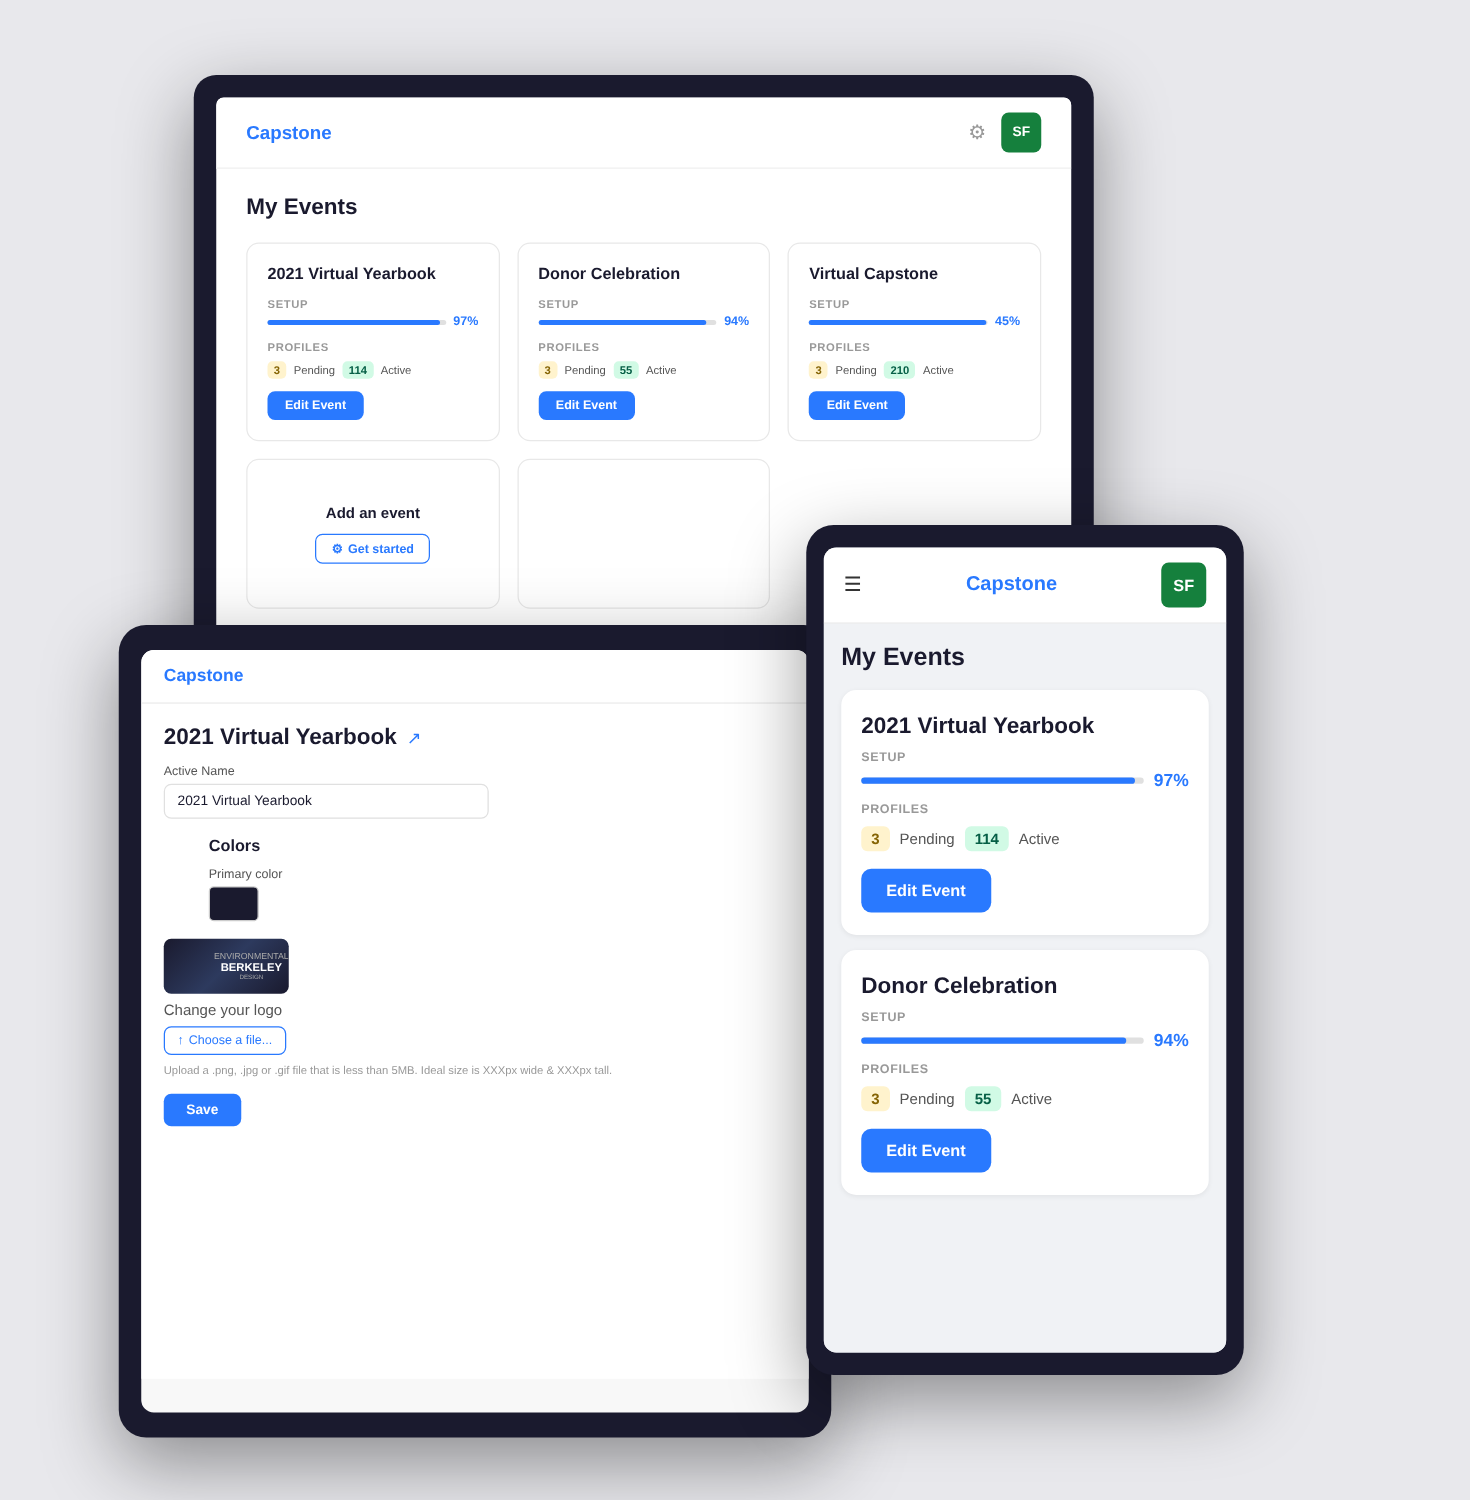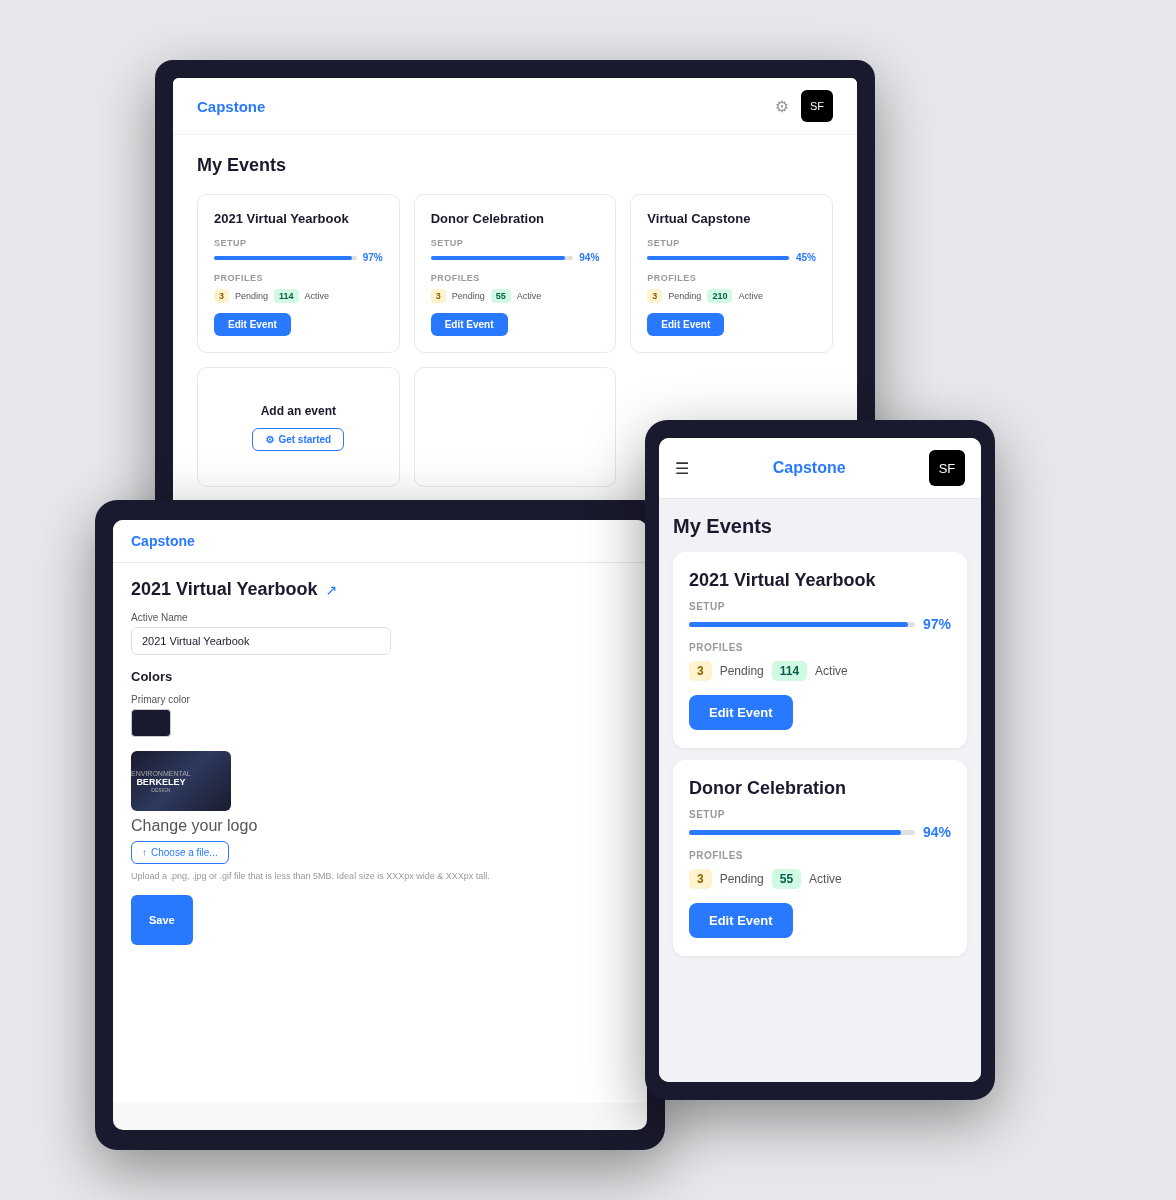--- a/index.html
+++ b/index.html
@@ -81,25 +81,25 @@
       align-items: center;
       gap: 12px;
     }
     .gear-icon {
       color: #999;
       font-size: 16px;
     }
     .avatar-badge {
       width: 32px;
       height: 32px;
-      background: #000000;
+      background: #15803d;
       border-radius: 6px;
       color: #fff;
       font-size: 11px;
-      font-weight: 400;
+      font-weight: 700;
       display: flex;
       align-items: center;
       justify-content: center;
     }
 
     
     .laptop-app-header {
       display: flex;
       align-items: center;
       justify-content: space-between;
@@ -310,39 +310,40 @@
       border: 1px solid #e0e0e0;
       border-radius: 6px;
       padding: 7px 10px;
       font-size: 11px;
       color: #1a1a2e;
       background: #fff;
       margin-bottom: 14px;
     }
     .colors-section {
       margin-bottom: 14px;
+      margin-left: 36px;
     }
     .color-swatch {
       width: 40px;
       height: 28px;
       background: #1a1a2e;
       border-radius: 4px;
       border: 1px solid #ccc;
     }
     .logo-section {
       margin-bottom: 10px;
     }
     .logo-image {
       width: 100px;
-      height: 60px;
+      height: 44px;
       background: linear-gradient(135deg, #1a1a2e 0%, #2d3a5e 50%, #1a1a2e 100%);
       border-radius: 6px;
       display: flex;
       align-items: center;
-      justify-content: flex-start;
+      justify-content: flex-end;
       overflow: hidden;
       margin-bottom: 6px;
     }
     .logo-image-inner {
       text-align: center;
     }
     .logo-img-text {
       font-size: 7px;
       color: #aaa;
       display: block;
@@ -352,21 +353,21 @@
       font-weight: 800;
       color: #fff;
       display: block;
     }
     .logo-img-sub {
       font-size: 5px;
       color: #aaa;
       display: block;
     }
     .change-logo-label {
-      font-size: 16px;
+      font-size: 12px;
       color: #555;
       margin-bottom: 6px;
     }
     .choose-file-btn {
       background: #fff;
       color: #2979ff;
       border: 1px solid #2979ff;
       border-radius: 6px;
       padding: 5px 10px;
       font-size: 10px;
@@ -380,21 +381,21 @@
       font-size: 9px;
       color: #999;
       line-height: 1.4;
       margin-bottom: 12px;
     }
     .save-btn {
       background: #2979ff;
       color: #fff;
       border: none;
       border-radius: 6px;
-      padding: 19px 18px;
+      padding: 7px 18px;
       font-size: 11px;
       font-weight: 600;
       cursor: pointer;
     }
 
     
     .tablet-right-header {
       display: flex;
       align-items: center;
       justify-content: space-between;

